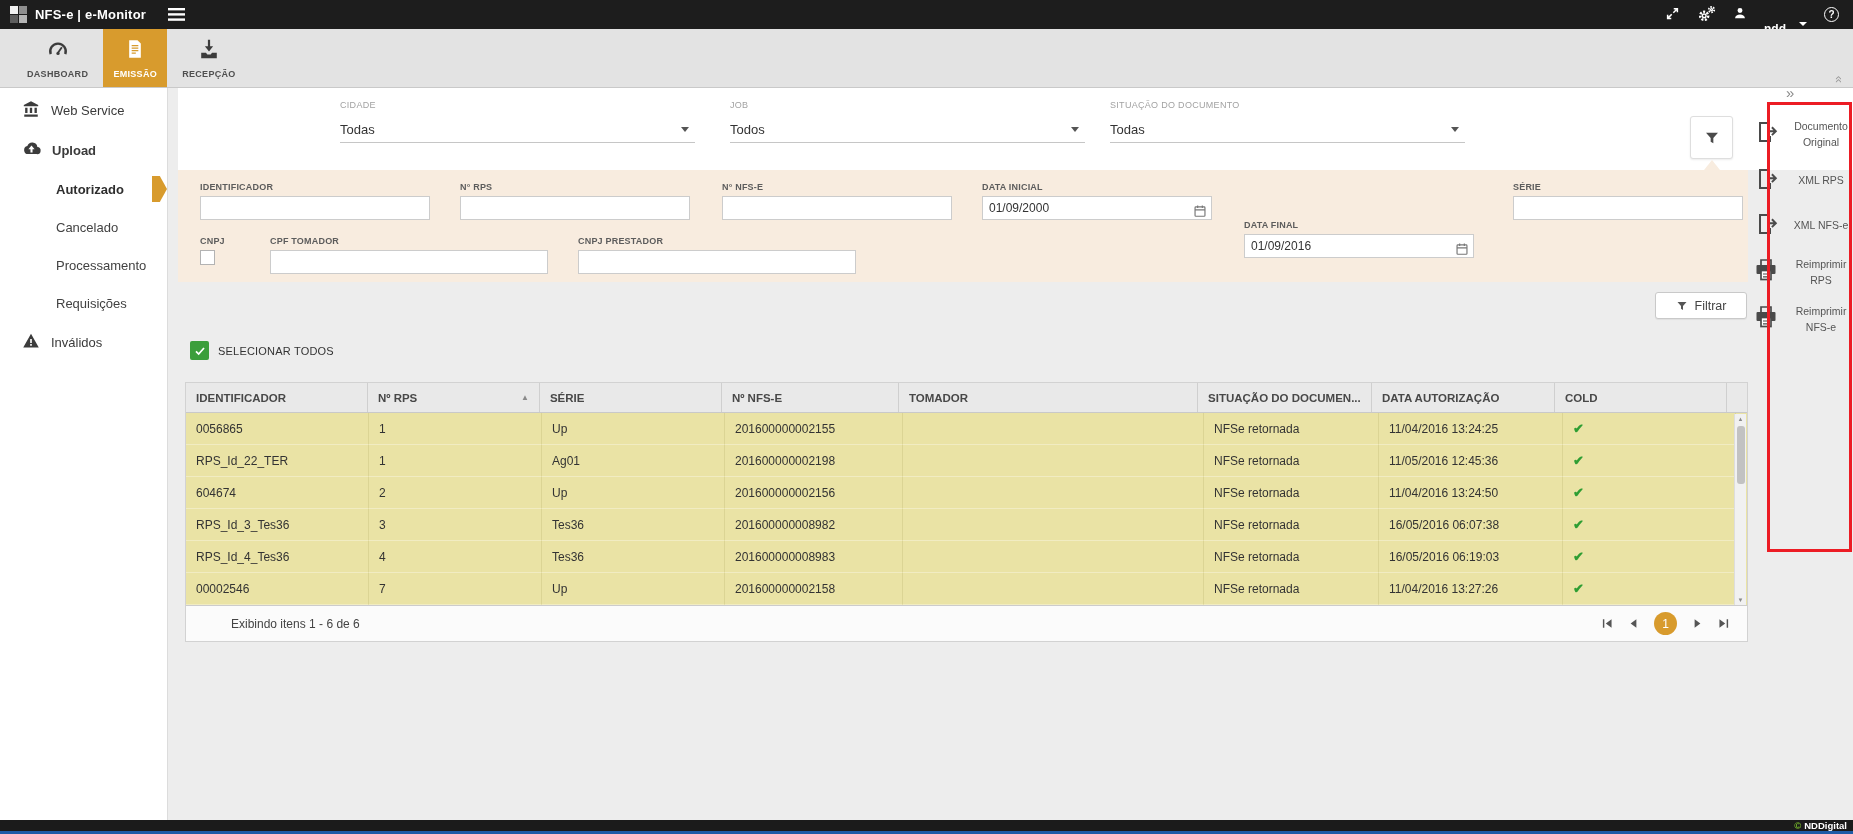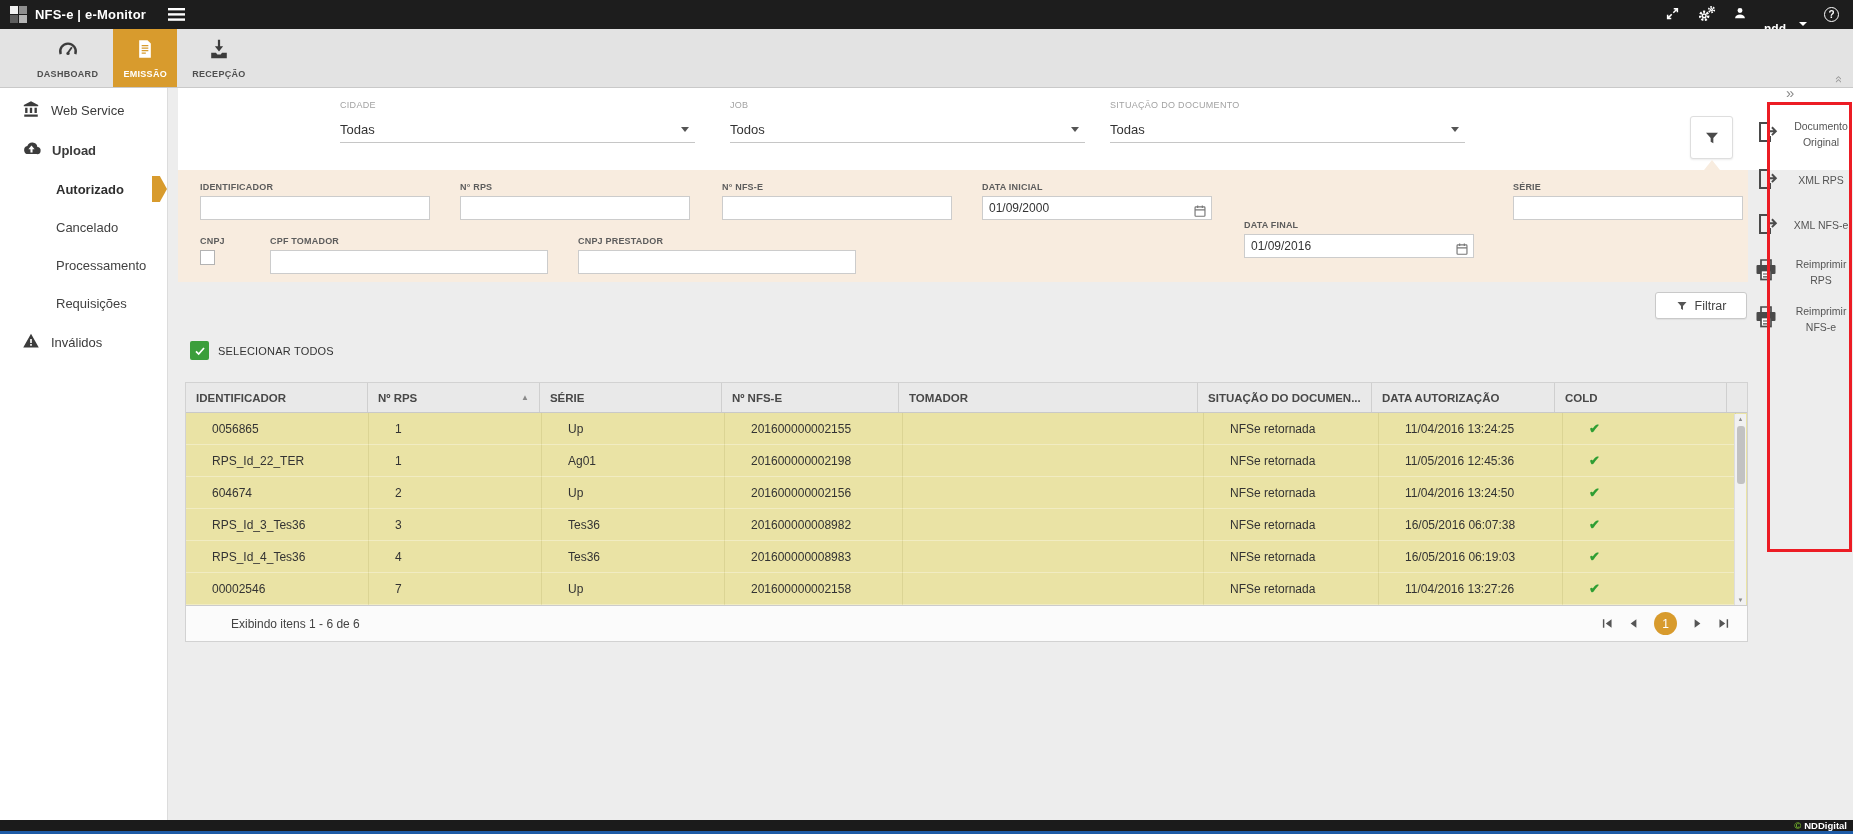--- a/index.html
+++ b/index.html
@@ -14,21 +14,21 @@
   .logo i:nth-child(1){background:#f2f2f2;} .logo i:nth-child(2){background:#8f8f8f;}
   .logo i:nth-child(3){background:#5d5d5d;} .logo i:nth-child(4){background:#b5b5b5;}
   .app-title { color:#fff; font-size:13px; font-weight:bold; letter-spacing:.2px; }
   .hamburger { margin-left:22px; display:flex; align-items:center; }
   .topbar-right { margin-left:auto; display:flex; align-items:center; gap:17px; padding-right:4px; }
   .user-menu { display:flex; gap:13px; color:#fff; font-size:12px; font-weight:bold; cursor:pointer;margin-top:28px; }
   .caret-w { width:0;height:0;border-left:4px solid transparent;border-right:4px solid transparent;border-top:4.5px solid #fff; }
   .help-circle { width:15px;height:15px;border:1.5px solid #fff;border-radius:50%;color:#fff;font-size:10px;font-weight:bold;display:flex;align-items:center;justify-content:center; }
 
   
-  .toolbar { position:absolute; left:0; top:29px; width:1853px; height:59px; background:#e3e3e3; border-bottom:1px solid #c9c9c9; display:flex; align-items:stretch; padding-left:30px; }
+  .toolbar { position:absolute; left:0; top:29px; width:1853px; height:59px; background:#e3e3e3; border-bottom:1px solid #c9c9c9; display:flex; align-items:stretch; padding-left:20px; }
   .tab { min-width:64px; padding:0 7px; display:flex; flex-direction:column; align-items:center; justify-content:center; gap:5px; margin-right:8px; }
   .tab .t-label { font-size:9px; font-weight:bold; color:#4f4f4f; letter-spacing:.3px; }
   .tab.active { background:#d89b2d; }
   .tab.active .t-label { color:#fff; }
   .toolbar-collapse { position:absolute; right:12px; bottom:1px; color:#9a9a9a; font-size:13px; transform:rotate(-90deg); cursor:pointer; line-height:1; }
 
   
   .sidebar { position:absolute; left:0; top:88px; width:168px; height:732px; background:#fff; border-right:1px solid #dcdcdc; padding-top:2px; }
   .side-item { height:40px; display:flex; align-items:center; padding-left:22px; gap:11px; font-size:13px; color:#3a3a3a; cursor:pointer; position:relative; }
   .side-item.bold { font-weight:bold; }
@@ -63,21 +63,21 @@
   .green-check { width:19px; height:19px; background:#3b9e3b; border-radius:2px; display:flex; align-items:center; justify-content:center; }
   .select-all-label { font-size:11px; color:#333; letter-spacing:.2px; }
 
   
   .table { position:absolute; left:7px; top:294px; width:1563px; background:#fff; border:1px solid #d2d2d2; }
   .thead { display:flex; height:30px; background:#e9e9e9; border-bottom:1px solid #c9c9c9; }
   .thead .cell { font-weight:bold; font-size:11.5px; color:#484848; border-right:1px solid #cfcfcf; display:flex; align-items:center; padding:0 10px; cursor:pointer; white-space:nowrap; overflow:hidden; }
   .thead .filler { width:12px; border-right:none; cursor:default; }
   .sort-asc { margin-left:auto; font-size:8px; color:#8a8a8a; padding-left:6px; }
   .trow { display:flex; height:32px; background:#eae3a5; cursor:pointer; }
-  .trow .cell { border-right:1px solid #dbd494; border-bottom:1px solid #f1ecc2; font-size:12px; color:#333; display:flex; align-items:center; padding:0 26px; white-space:nowrap; overflow:hidden; }
+  .trow .cell { border-right:1px solid #dbd494; border-bottom:1px solid #f1ecc2; font-size:12px; color:#333; display:flex; align-items:center; padding:0 10px; white-space:nowrap; overflow:hidden; }
   .c0{width:183px;} .c1{width:173px;} .c2{width:183px;} .c3{width:178px;}
   .c4{width:301px;} .c5{width:175px;} .c6{width:184px;} .c7{width:173px;}
   .check { color:#2f9e33; font-size:13px; font-weight:bold; }
   .vscroll { position:absolute; right:1px; top:31px; width:12px; height:191px; background:#f1f1f1; border-left:1px solid #ddd; display:flex; flex-direction:column; align-items:center; cursor:pointer; }
   .vscroll .arr { font-size:6px; color:#8a8a8a; line-height:10px; }
   .vscroll .thumb { width:8px; height:58px; background:#c2c2c2; border-radius:3px; margin-top:2px; }
   .vscroll .arr.down { margin-top:auto; }
   .tfoot { display:flex; align-items:center; height:36px; border-top:1px solid #ccc; background:#fbfbfb; font-size:12px; color:#444; padding-left:45px; }
   .pager { margin-left:auto; display:flex; align-items:center; gap:14px; padding-right:16px; }
   .pg-btn { display:flex; align-items:center; }

